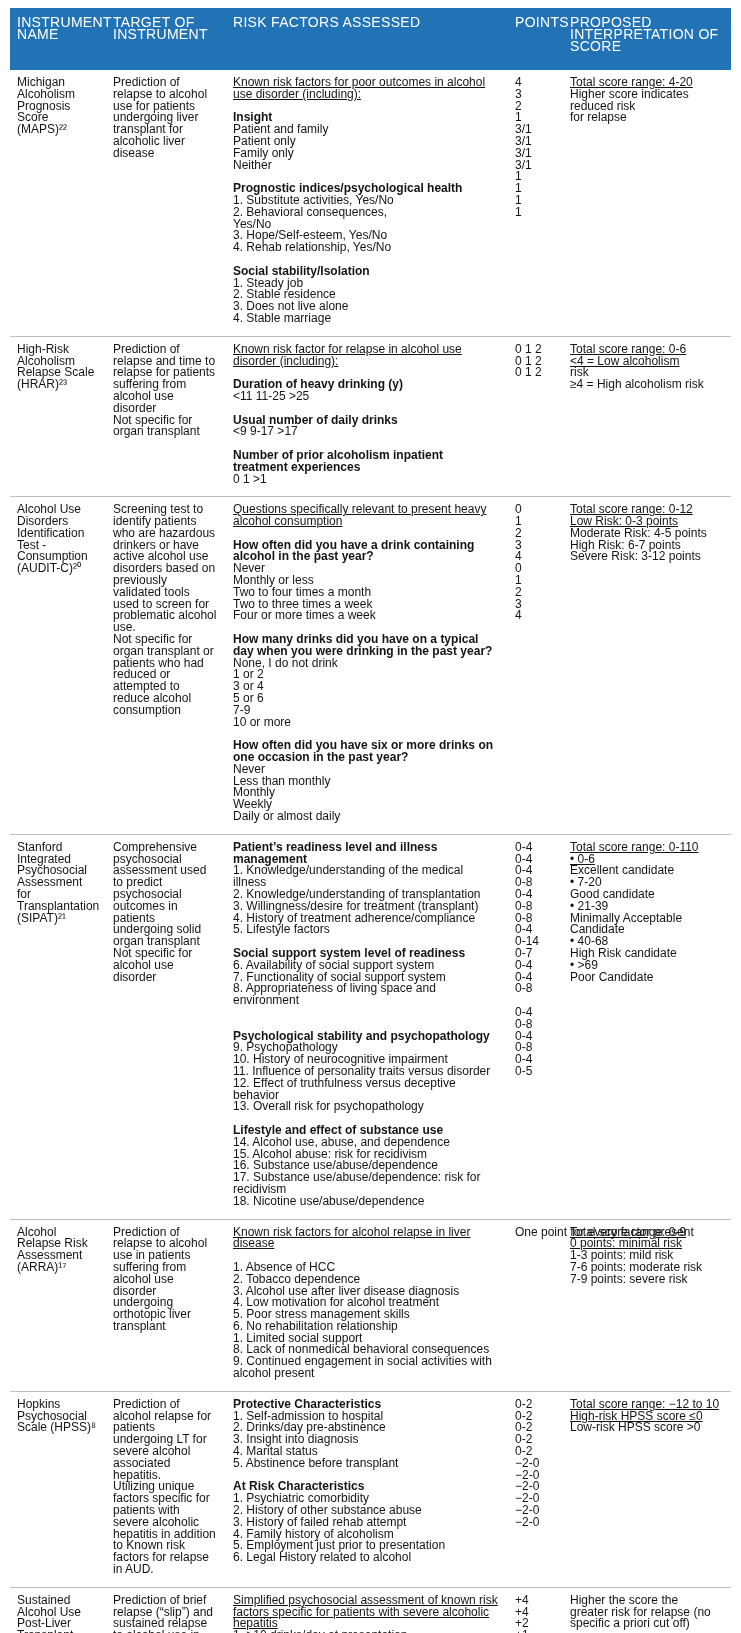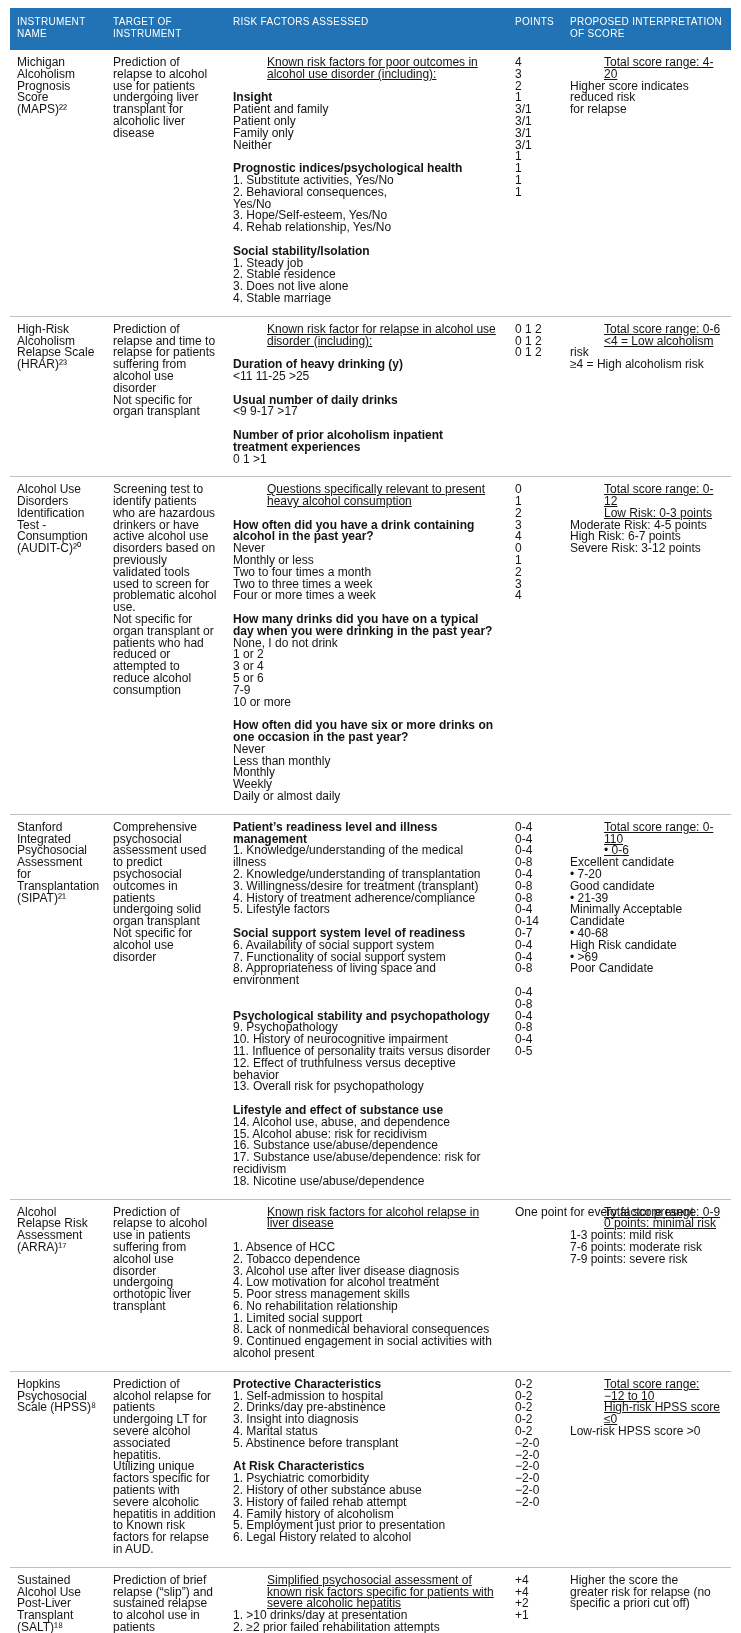--- a/index.html
+++ b/index.html
@@ -23,40 +23,40 @@
   }
   .title .lbl { font-weight: bold; }
   table.assessment {
     width: 721px;
     border-collapse: collapse;
     table-layout: fixed;
   }
   thead th {
     background: var(--header-bg, #2173b5);
     color: var(--header-text, #ffffff);
-    font-size: 10px;
+    font-size: 14px;
     line-height: 12px;
     font-weight: normal;
     letter-spacing: 0.3px;
     text-align: left;
     vertical-align: top;
-    padding: 8px 8px 10px 7px;
+    padding: 8px 8px 18px 7px;
   }
   tbody td {
     vertical-align: top;
     font-size: 12px;
     line-height: 11.8px;
     padding: 7px 9px 11px 7px;
     border-top: 1px solid var(--row-border, #bfbfbf);
   }
   tbody tr:first-child td { border-top: none; }
   table.assessment { border-bottom: 1px solid var(--row-border, #bfbfbf); }
   .ln { min-height: 11.8px; }
   .ln.bold { font-weight: bold; }
-  .ln.und { text-decoration: underline; margin-left: 34px; }
+  .ln.und { text-decoration: underline; }
   .ln.gap { height: 11.8px; }
   td.c-points .ln { white-space: nowrap; }
   .footnote {
     font-size: 8.5px;
     line-height: 11px;
     margin: 6px 0 0 1px;
     color: #1a1a1a;
   }
 </style>
 </head>

